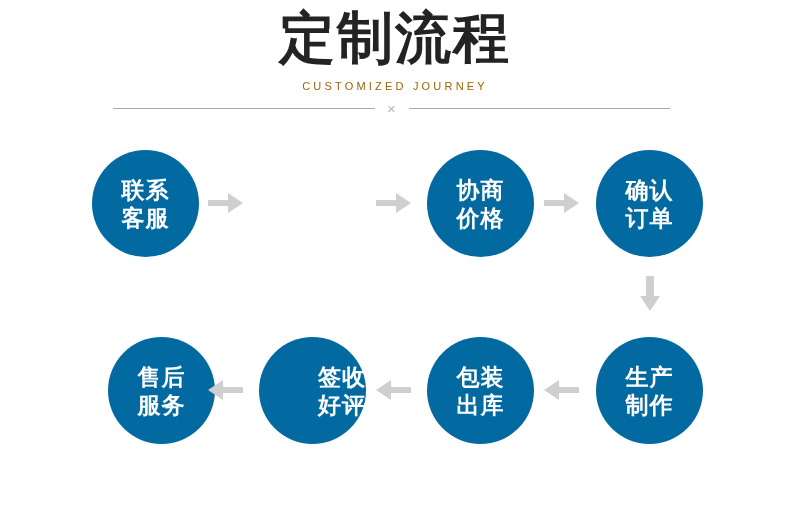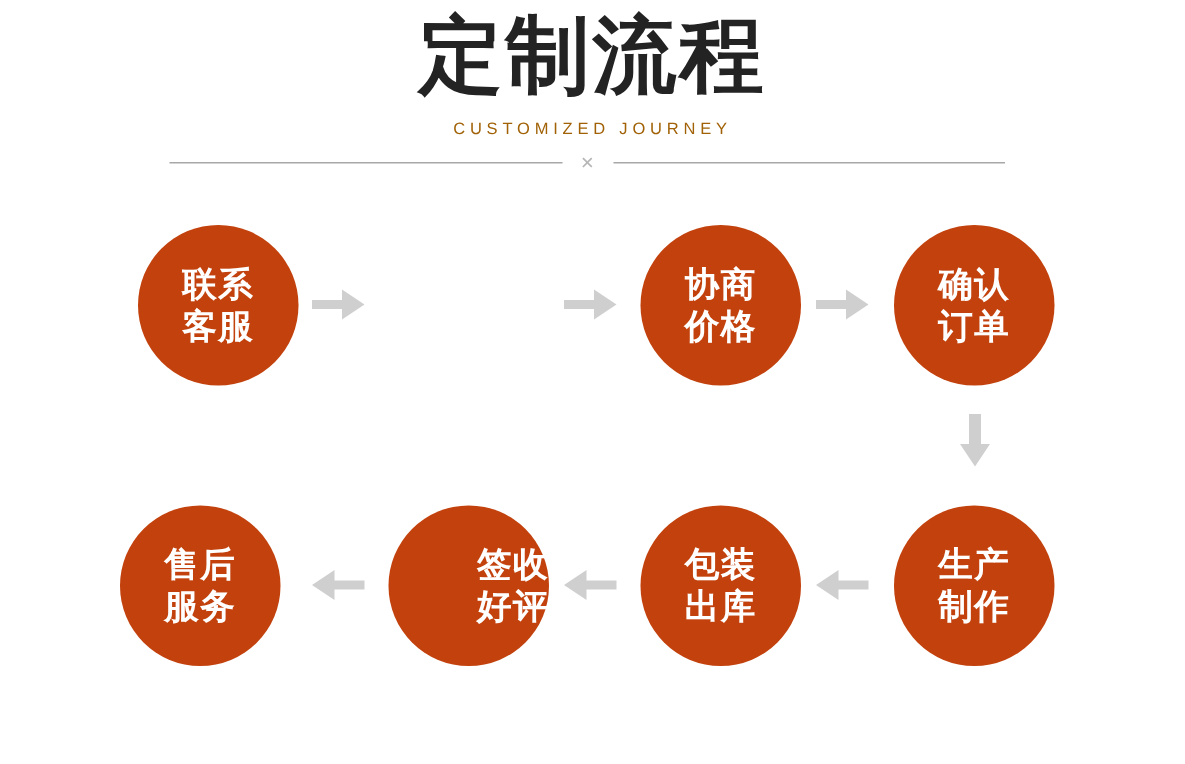--- a/index.html
+++ b/index.html
@@ -75,21 +75,21 @@
     color: #b6b6b6;
     font-family: "Liberation Sans", "DejaVu Sans", sans-serif;
   }
 
   
   .node {
     position: absolute;
     width: 107px;
     height: 107px;
     border-radius: 50%;
-    background: #c2410c;
+    background: #0369a1;
     color: #ffffff;
     display: flex;
     flex-direction: column;
     align-items: center;
     justify-content: center;
     box-sizing: border-box;
   }
   .node .line {
     font-size: 23px;
     line-height: 28px;
@@ -161,21 +161,21 @@
       <path d="M0 8 H20 V1 L35 11 L20 21 V14 H0 Z" fill="#cfcfcf"></path>
     </svg>
   </div>
 
   <div class="arrow-down" style="left:639px; top:276px;">
     <svg width="22" height="36" viewBox="0 0 22 36">
       <path d="M7 0 H15 V20 H21 L11 35 L1 20 H7 Z" fill="#cfcfcf"></path>
     </svg>
   </div>
 
-  <div class="node" style="left:80px; top:337px;">
+  <div class="node" style="left:108px; top:337px;">
     <span class="line">售后</span>
     <span class="line">服务</span>
   </div>
 
   <div class="node" style="left:259px; top:337px;align-items:flex-end;">
     <span class="line">签收</span>
     <span class="line">好评</span>
   </div>
 
   <div class="node" style="left:596px; top:337px;">

